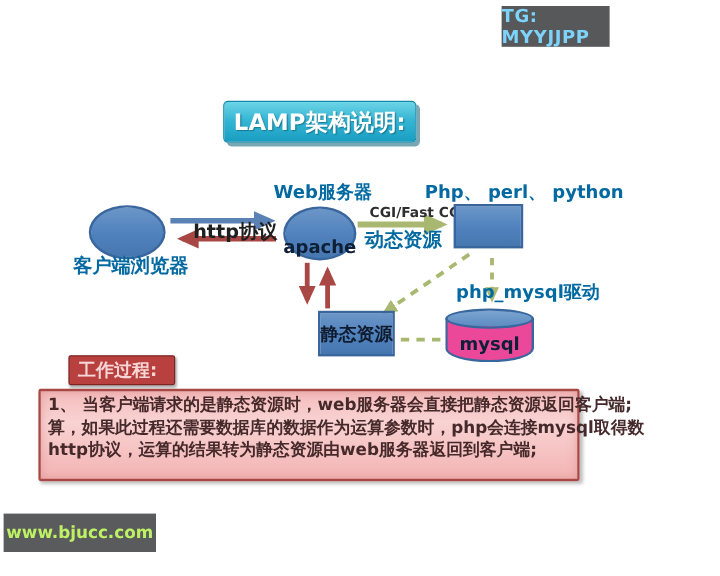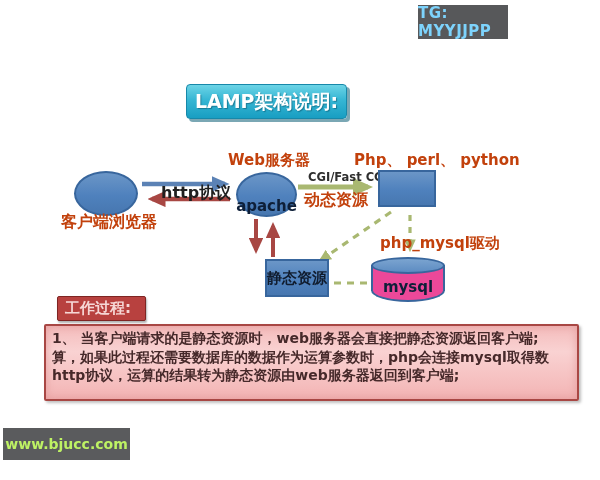--- a/index.html
+++ b/index.html
@@ -46,38 +46,38 @@
     border:2px solid #38669d;border-top:none;box-sizing:border-box;
     border-radius:0 0 50% 50% / 0 0 32% 32%;
     display:flex;align-items:flex-end;justify-content:center;
     color:#0e1f38;font-weight:bold;font-size:15px;padding-bottom:4px;
   }
   .cyl-top{
     left:371px;top:257px;width:74px;height:17px;background:linear-gradient(180deg,#7ba4d0,#5d8cc2);
     border:2px solid #38669d;box-sizing:border-box;border-radius:50%;
   }
   
-  .lbl{color:#c2410c;white-space:nowrap;}
+  .lbl{color:#0369a1;white-space:nowrap;}
   .lbl-web{left:228px;top:151px;font-size:15px;font-weight:600;}
   .lbl-php-group{left:354px;top:151px;font-size:15px;font-weight:600;}
   .lbl-cgi{left:308px;top:170px;font-size:11.5px;font-weight:bold;color:#2e2e2e;}
   .lbl-dynamic{left:304px;top:190px;font-size:16px;font-weight:600;}
   .lbl-http{left:161px;top:183px;font-size:16px;font-weight:bold;color:#1f1f1f;z-index:5;}
   .lbl-client{left:61px;top:212px;font-size:16px;font-weight:600;}
   .lbl-phpmysql{left:380px;top:234px;font-size:15px;font-weight:600;}
   
   .process-heading{
     left:57px;top:296px;width:89px;height:25px;background:#b8413f;
     border:1px solid #7e2523;border-radius:2px;box-shadow:1px 2px 2px rgba(0,0,0,.3);
     color:#f6d7d6;font-size:15px;font-weight:bold;
     display:flex;align-items:center;padding-left:7px;box-sizing:border-box;
   }
   
   .process-box{
-    left:44px;top:324px;width:535px;height:77px;box-sizing:border-box;
+    left:32px;top:324px;width:451px;height:77px;box-sizing:border-box;
     background:linear-gradient(180deg,#f4bcbc 0%,#f9d2d2 35%,#f3b4b4 100%);
     border:2px solid #a84744;border-radius:2px;
     box-shadow:2px 2px 3px rgba(0,0,0,.25), inset 0 0 8px rgba(224,150,150,.8);
     padding:3px 6px 4px 6px;
     color:#46292a;font-size:14px;font-weight:600;
   }
   .process-line{line-height:18.5px;white-space:nowrap;}
   svg.arrows{left:0;top:0;width:600px;height:480px;pointer-events:none;}
 </style>
 </head>

